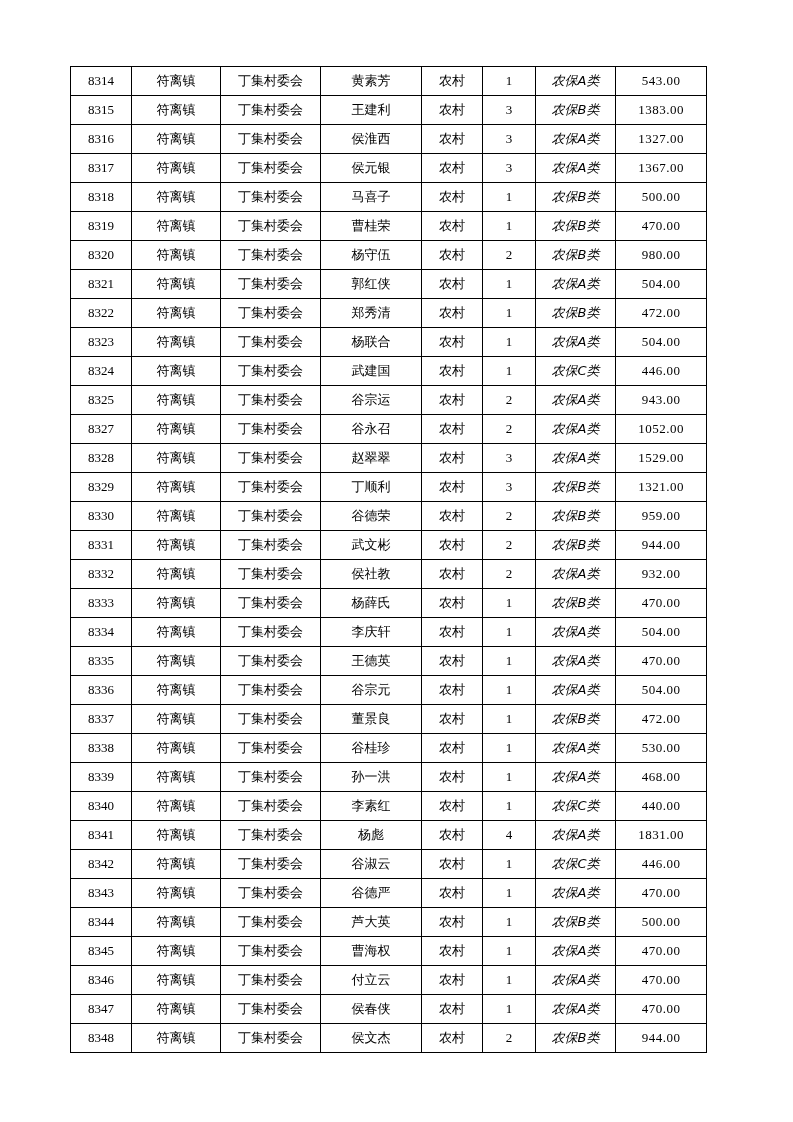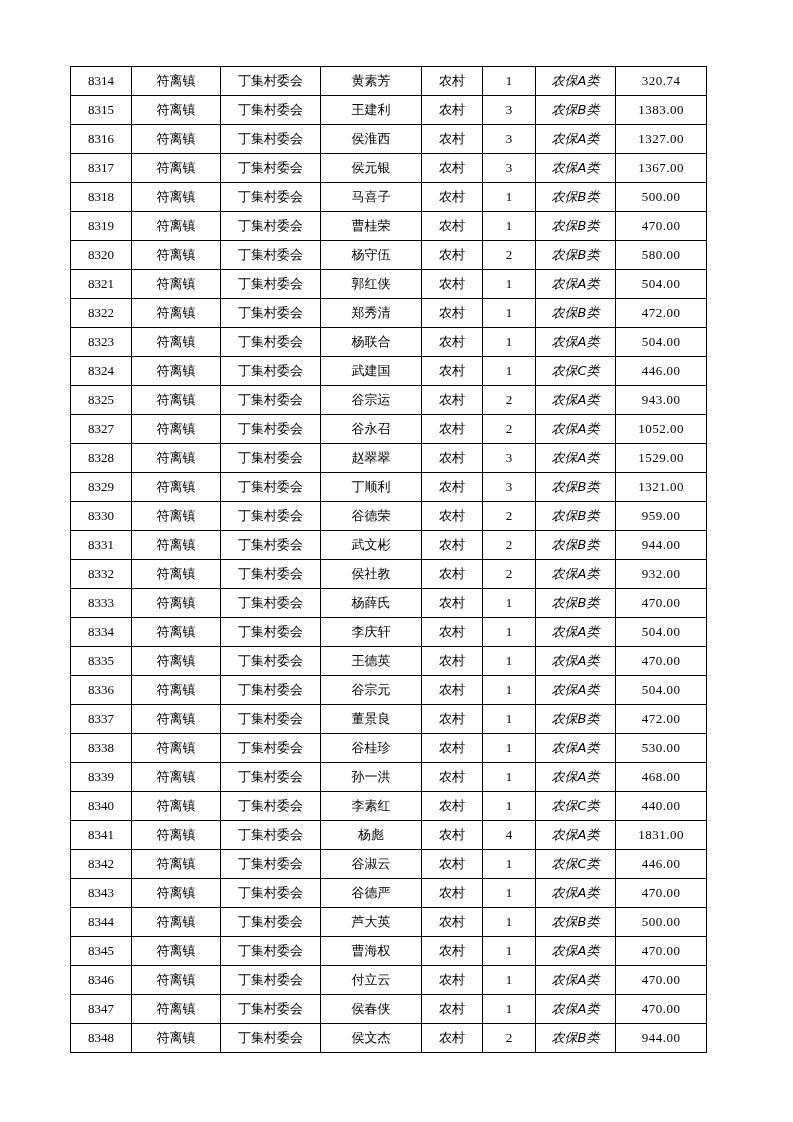--- a/index.html
+++ b/index.html
@@ -67,21 +67,21 @@
     <table class="data">
       <tbody id="tbody">
           <tr>
             <td class="c-id">8314</td>
             <td class="c-town cn">符离镇</td>
             <td class="c-village cn">丁集村委会</td>
             <td class="c-name cn">黄素芳</td>
             <td class="c-type cn">农村</td>
             <td class="c-count">1</td>
             <td class="c-cat cn">农保A类</td>
-            <td class="c-amount">320.74</td>
+            <td class="c-amount">543.00</td>
           </tr>
           <tr>
             <td class="c-id">8315</td>
             <td class="c-town cn">符离镇</td>
             <td class="c-village cn">丁集村委会</td>
             <td class="c-name cn">王建利</td>
             <td class="c-type cn">农村</td>
             <td class="c-count">3</td>
             <td class="c-cat cn">农保B类</td>
             <td class="c-amount">1383.00</td>
@@ -127,21 +127,21 @@
             <td class="c-amount">470.00</td>
           </tr>
           <tr>
             <td class="c-id">8320</td>
             <td class="c-town cn">符离镇</td>
             <td class="c-village cn">丁集村委会</td>
             <td class="c-name cn">杨守伍</td>
             <td class="c-type cn">农村</td>
             <td class="c-count">2</td>
             <td class="c-cat cn">农保B类</td>
-            <td class="c-amount">580.00</td>
+            <td class="c-amount">980.00</td>
           </tr>
           <tr>
             <td class="c-id">8321</td>
             <td class="c-town cn">符离镇</td>
             <td class="c-village cn">丁集村委会</td>
             <td class="c-name cn">郭红侠</td>
             <td class="c-type cn">农村</td>
             <td class="c-count">1</td>
             <td class="c-cat cn">农保A类</td>
             <td class="c-amount">504.00</td>

